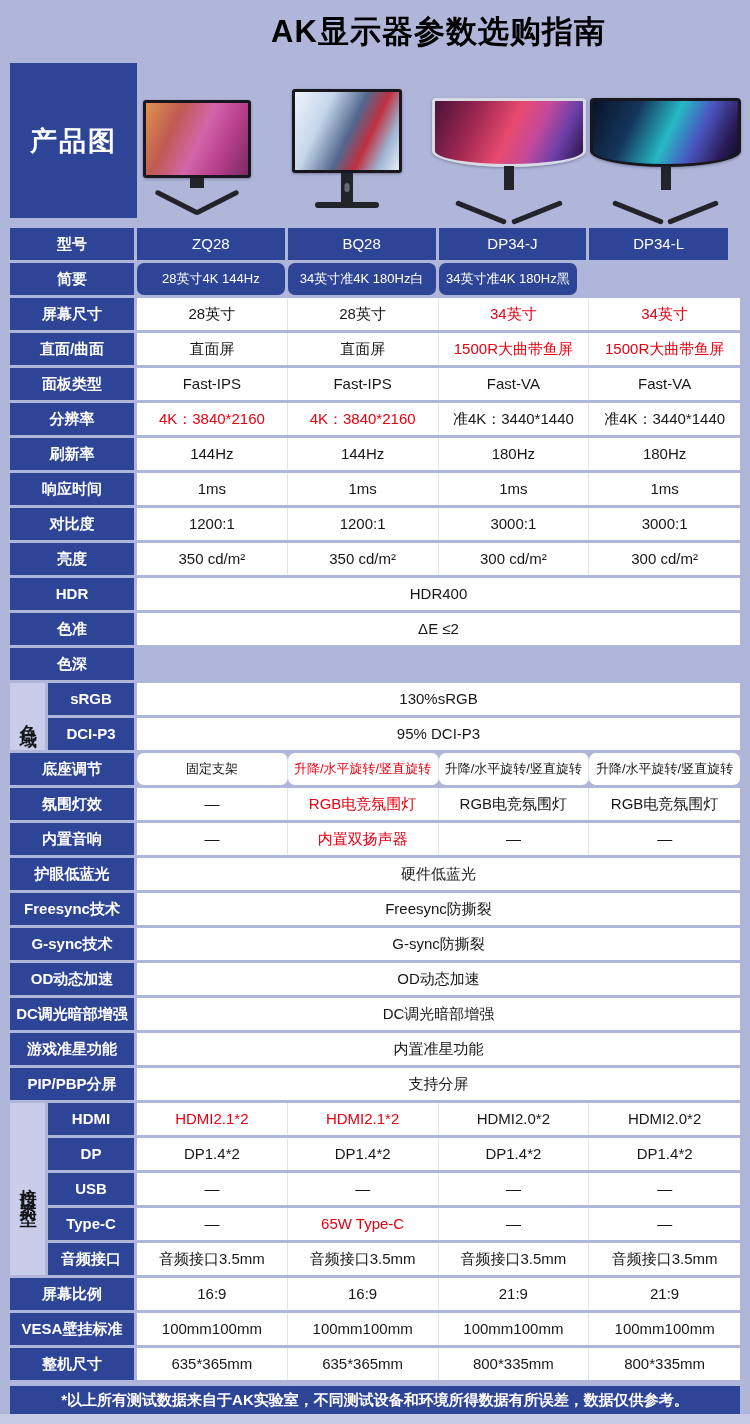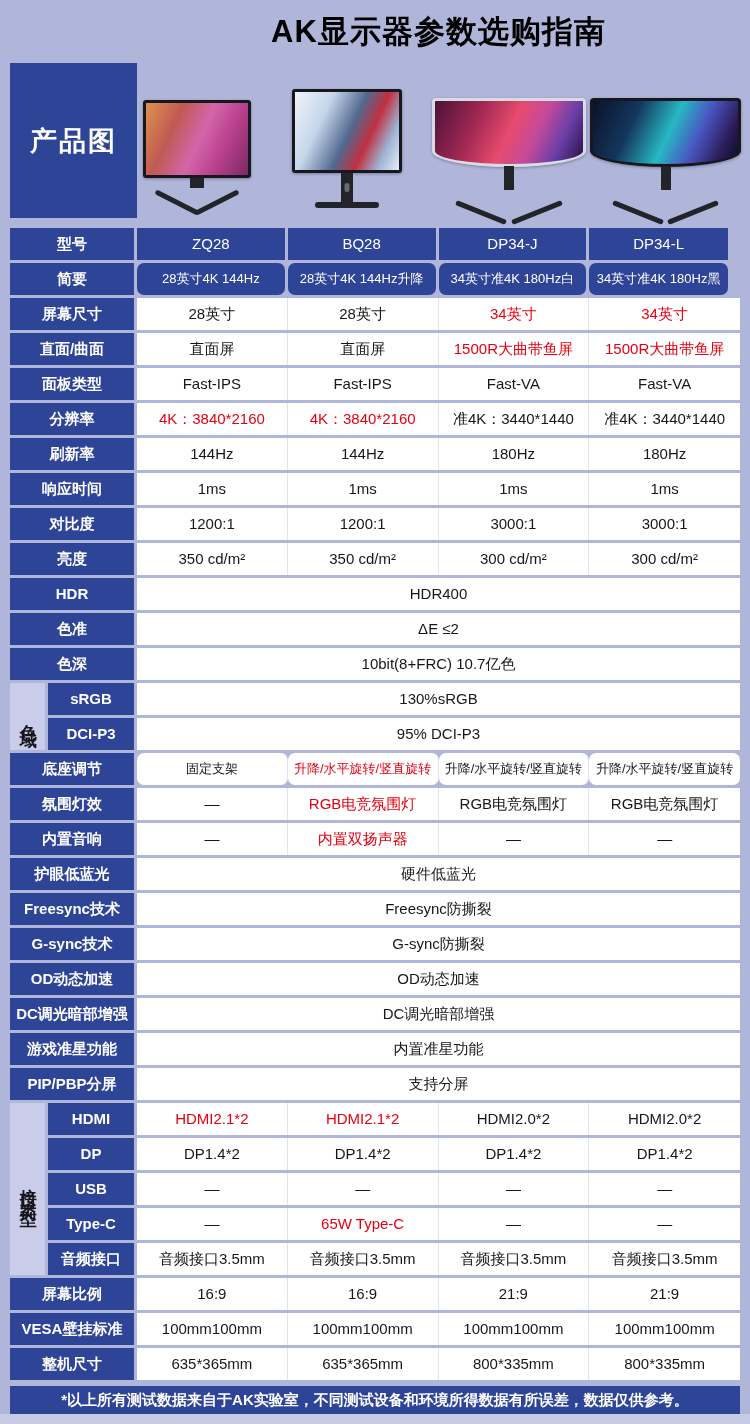--- a/index.html
+++ b/index.html
@@ -141,21 +141,20 @@
   </div>
 
   <div class="spec-table">
       <div class="cell lbl">型号</div>
       <div class="cell darkcell">ZQ28</div>
       <div class="cell darkcell">BQ28</div>
       <div class="cell darkcell">DP34-J</div>
       <div class="cell darkcell last">DP34-L</div>
       <div class="cell lbl">简要</div>
       <div class="cell darkcell small">28英寸4K 144Hz</div>
-      <div class="cell darkcell small">28英寸4K 144Hz升降</div>
       <div class="cell darkcell small">34英寸准4K 180Hz白</div>
       <div class="cell darkcell last small">34英寸准4K 180Hz黑</div>
       <div class="cell lbl">屏幕尺寸</div>
       <div class="cell data">28英寸</div>
       <div class="cell data">28英寸</div>
       <div class="cell data red">34英寸</div>
       <div class="cell data last red">34英寸</div>
       <div class="cell lbl">直面/曲面</div>
       <div class="cell data">直面屏</div>
       <div class="cell data">直面屏</div>
@@ -189,21 +188,20 @@
       <div class="cell lbl">亮度</div>
       <div class="cell data">350 cd/m²</div>
       <div class="cell data">350 cd/m²</div>
       <div class="cell data">300 cd/m²</div>
       <div class="cell data last">300 cd/m²</div>
       <div class="cell lbl">HDR</div>
       <div class="cell span-cell">HDR400</div>
       <div class="cell lbl">色准</div>
       <div class="cell span-cell">ΔE ≤2</div>
       <div class="cell lbl">色深</div>
-      <div class="cell span-cell">10bit(8+FRC) 10.7亿色</div>
       <div class="cell glbl" style="grid-row: span 2;">色域</div>
       <div class="cell lbl sub">sRGB</div>
       <div class="cell span-cell">130%sRGB</div>
       <div class="cell lbl sub">DCI-P3</div>
       <div class="cell span-cell">95% DCI-P3</div>
       <div class="cell lbl">底座调节</div>
       <div class="cell data small">固定支架</div>
       <div class="cell data red small">升降/水平旋转/竖直旋转</div>
       <div class="cell data small">升降/水平旋转/竖直旋转</div>
       <div class="cell data last small">升降/水平旋转/竖直旋转</div>

